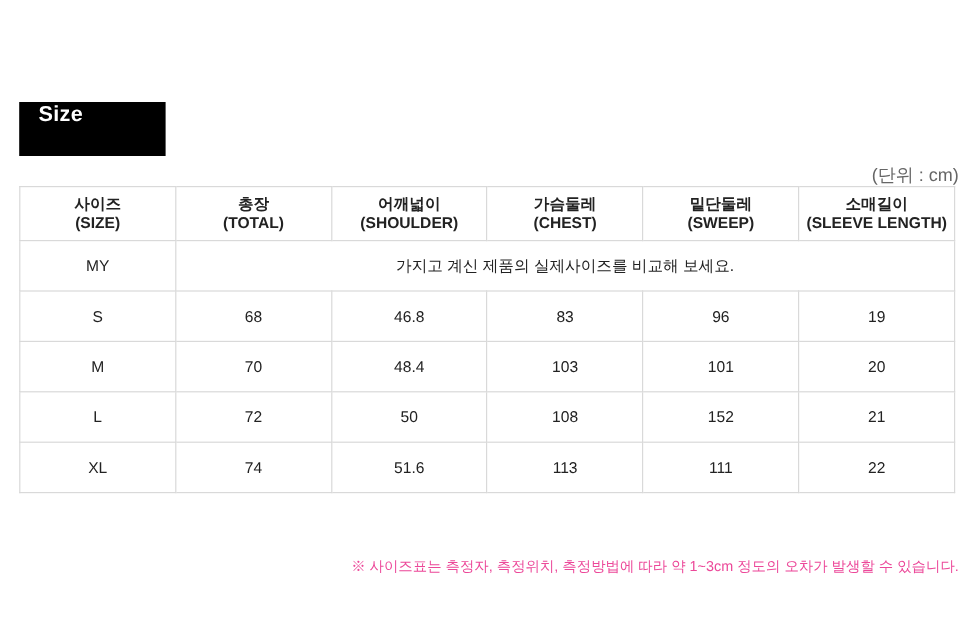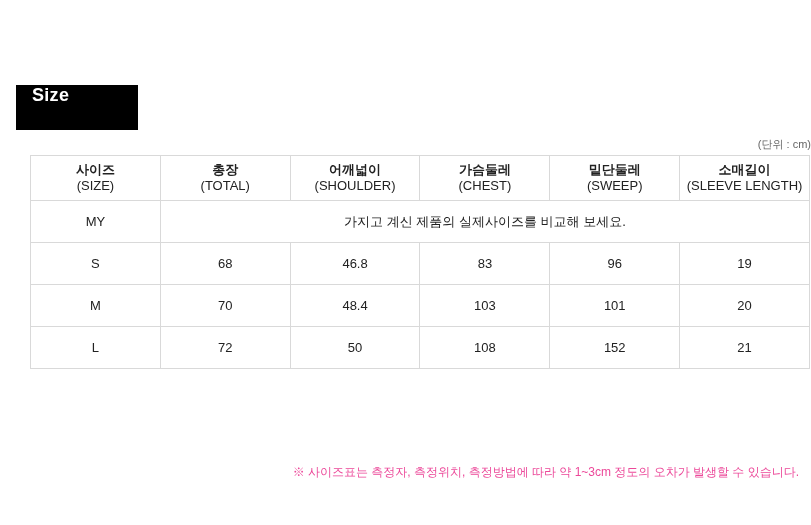--- a/index.html
+++ b/index.html
@@ -33,56 +33,55 @@
     font-size: 18px;
     font-weight: bold;
     display: flex;
     align-items: flex-start;
     padding-left: 16px;
     box-sizing: border-box;
     letter-spacing: 0.3px;
   }
   .unit-note {
     position: absolute;
-    right: 0;
+    right: 12px;
     top: 137px;
-    font-size: 11px;
+    font-size: 15px;
     color: #666666;
   }
   .table-wrap {
     position: absolute;
     left: 16px;
     top: 155px;
     width: 780px;
   }
   table.size-table {
     border-collapse: collapse;
     width: 780px;
     table-layout: fixed;
-    margin-left: 14px;
   }
   table.size-table th,
   table.size-table td {
     border: 1px solid #d9d9d9;
     text-align: center;
     vertical-align: middle;
     font-size: 13px;
     font-weight: normal;
     color: #222222;
     padding: 0;
   }
   table.size-table thead th {
     height: 44px;
     font-weight: bold;
     line-height: 1.25;
     font-size: 13px;
   }
   table.size-table thead th .en {
     display: block;
-    font-weight: normal;
+    font-weight: bold;
   }
   table.size-table tbody td {
     height: 41px;
   }
   td.my-label {
     width: 126px;
   }
   td.my-note {
     font-size: 13px;
     color: #222222;
@@ -158,19 +157,27 @@
           <td>20</td>
         </tr>
         <tr>
           <td class="my-label">L</td>
           <td>72</td>
           <td>50</td>
           <td>108</td>
           <td>152</td>
           <td>21</td>
         </tr>
+        <tr>
+          <td class="my-label">XL</td>
+          <td>74</td>
+          <td>51.6</td>
+          <td>113</td>
+          <td>111</td>
+          <td>22</td>
+        </tr>
       </tbody>
     </table>
   </div>
 
   <div class="footer-note">※ 사이즈표는 측정자, 측정위치, 측정방법에 따라 약 1~3cm 정도의 오차가 발생할 수 있습니다.</div>
 
 </div>
 
 </body></html>

